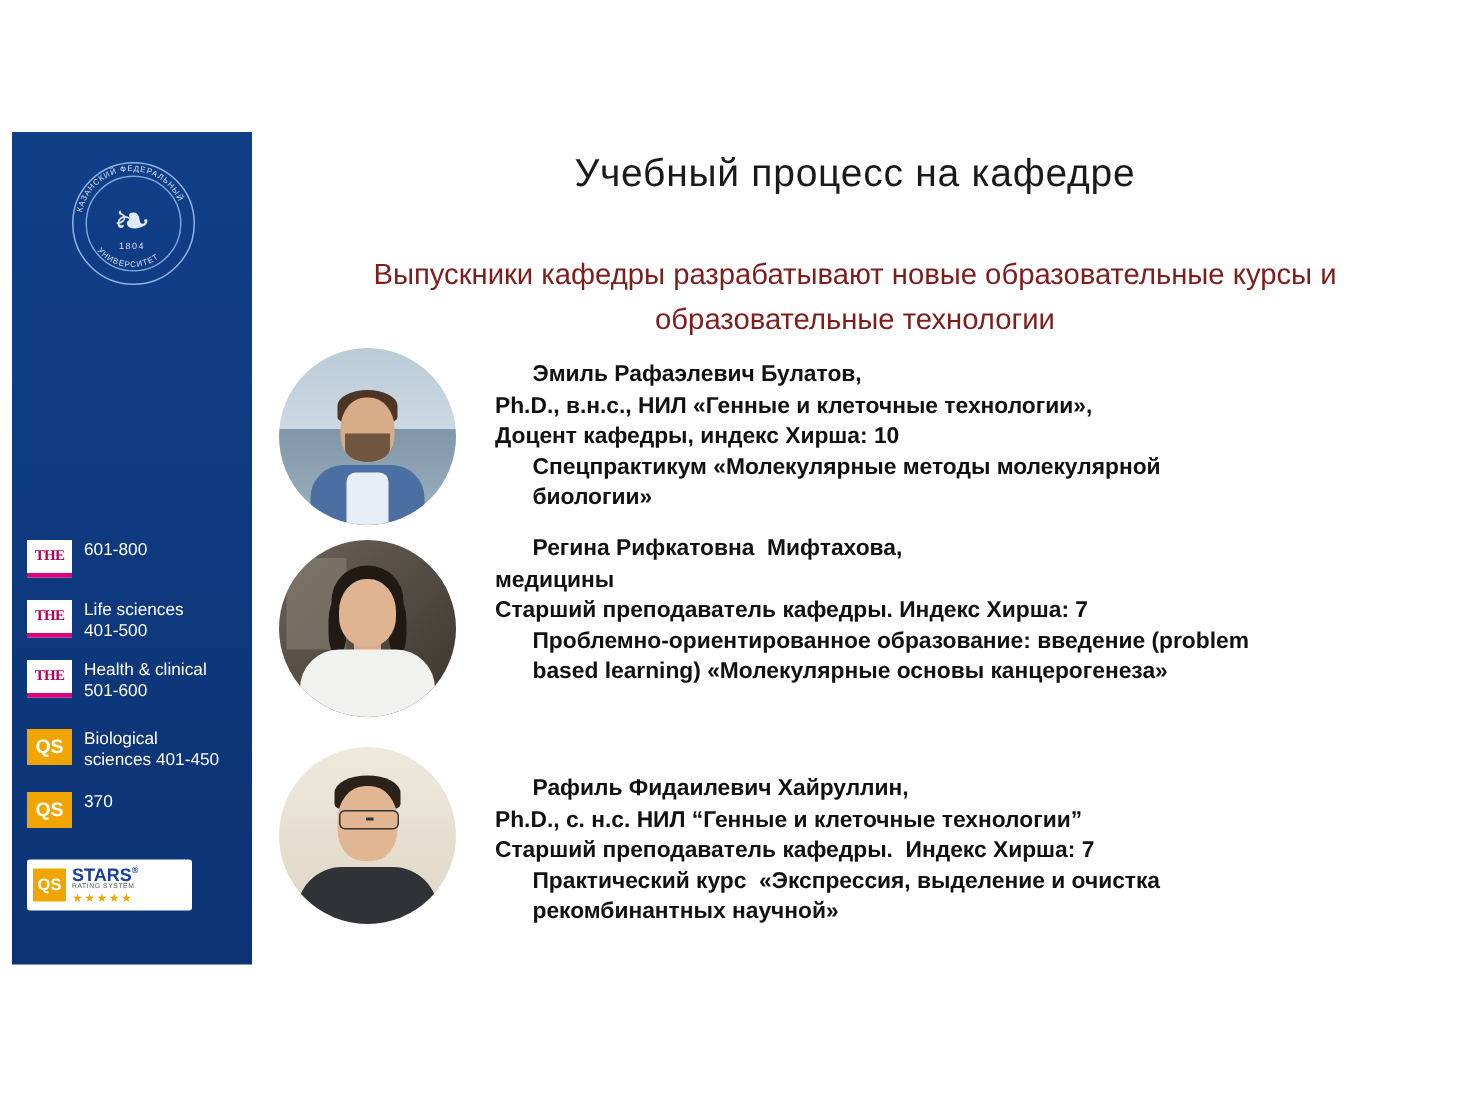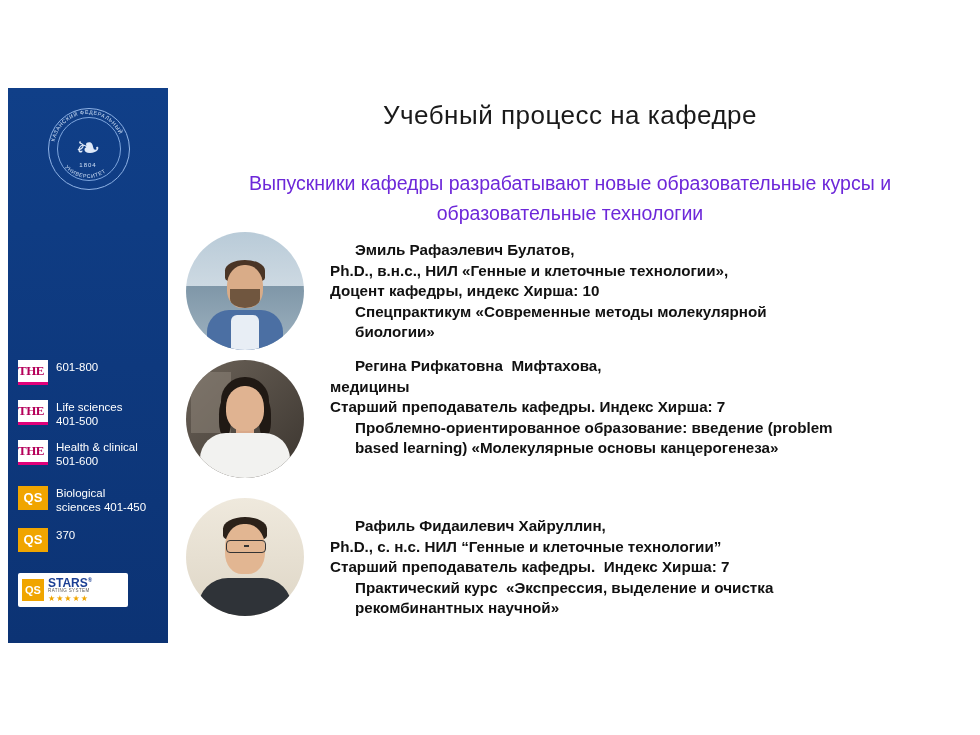--- a/index.html
+++ b/index.html
@@ -96,22 +96,23 @@
     display: flex;
     align-items: flex-start;
   }
   .the-logo {
     width: 30px;
     height: 22px;
     flex: 0 0 30px;
     background: #ffffff;
     color: #b5005a;
     font-weight: bold;
-    font-size: 13px;
+    font-size: 10px;
     line-height: 22px;
+    text-align: center;
     letter-spacing: -0.5px;
     font-family: "Liberation Serif", serif;
     border-bottom: 3px solid #e0007a;
   }
   .the-logo.v2 { border-bottom-color: #e0007a; }
   .rank-text {
     margin-left: 8px;
     color: #ffffff;
     font-size: 11.5px;
     line-height: 14px;
@@ -183,21 +184,21 @@
     color: #1a1a1a;
     letter-spacing: 0.5px;
   }
   #subtitle {
     position: absolute;
     left: 190px;
     top: 168px;
     width: 760px;
     text-align: center;
     font-size: 19.5px;
-    color: #6d28d9;
+    color: #7f1d1d;
     line-height: 30px;
   }
 
   
   .photo {
     position: absolute;
     left: 186px;
     width: 118px;
     height: 118px;
     border-radius: 50%;
@@ -347,21 +348,21 @@
         <div class="shirt"></div>
       <div class="hair"></div>
         <div class="head"></div>
         <div class="beard"></div>
     </div>
   </div>
   <div class="entry" id="entry-1">
     <div class="b">Эмиль Рафаэлевич Булатов,</div>
     <div class="r">Ph.D., в.н.с., НИЛ «Генные и клеточные технологии»,</div>
     <div class="r">Доцент кафедры, индекс Хирша: 10</div>
-    <div class="b">Спецпрактикум «Современные методы молекулярной</div>
+    <div class="b">Спецпрактикум «Молекулярные методы молекулярной</div>
     <div class="b">биологии»</div>
   </div>
 
   <div class="photo" id="photo-2">
     <div class="inner">
       <div class="bg"></div>
         <div class="panel"></div>
       <div class="hair"></div>
         <div class="hairL"></div>
         <div class="hairR"></div>

